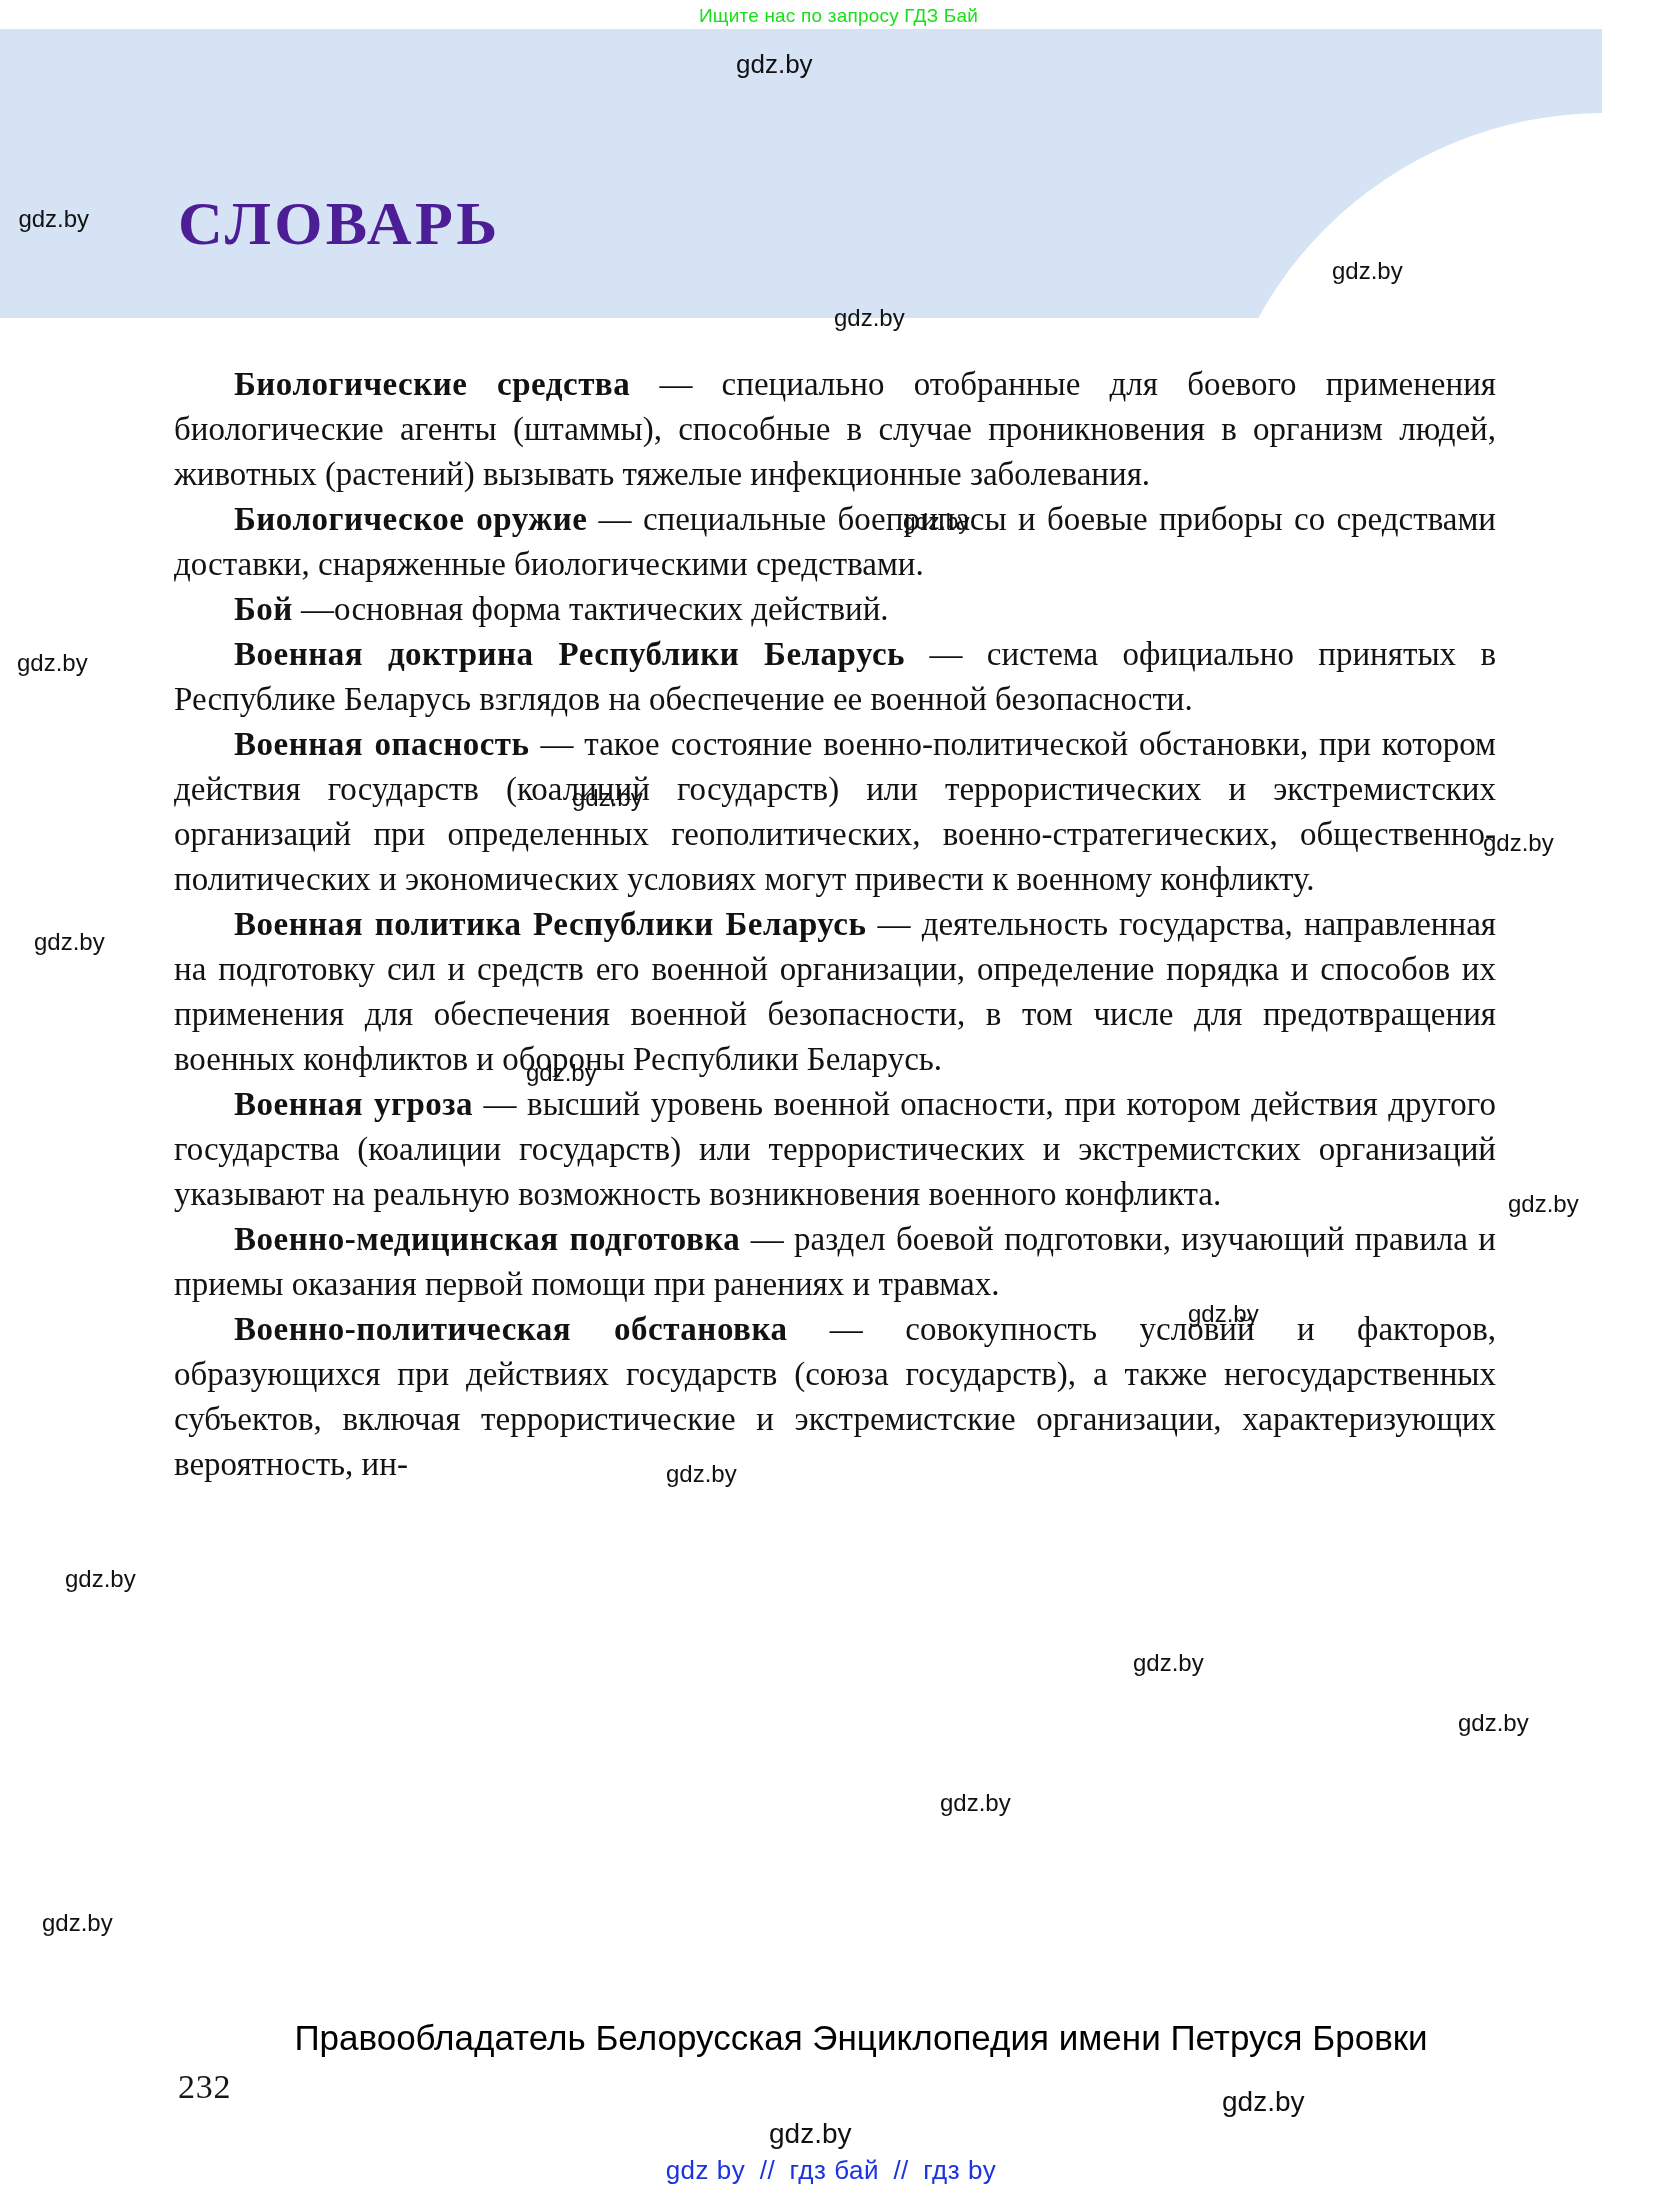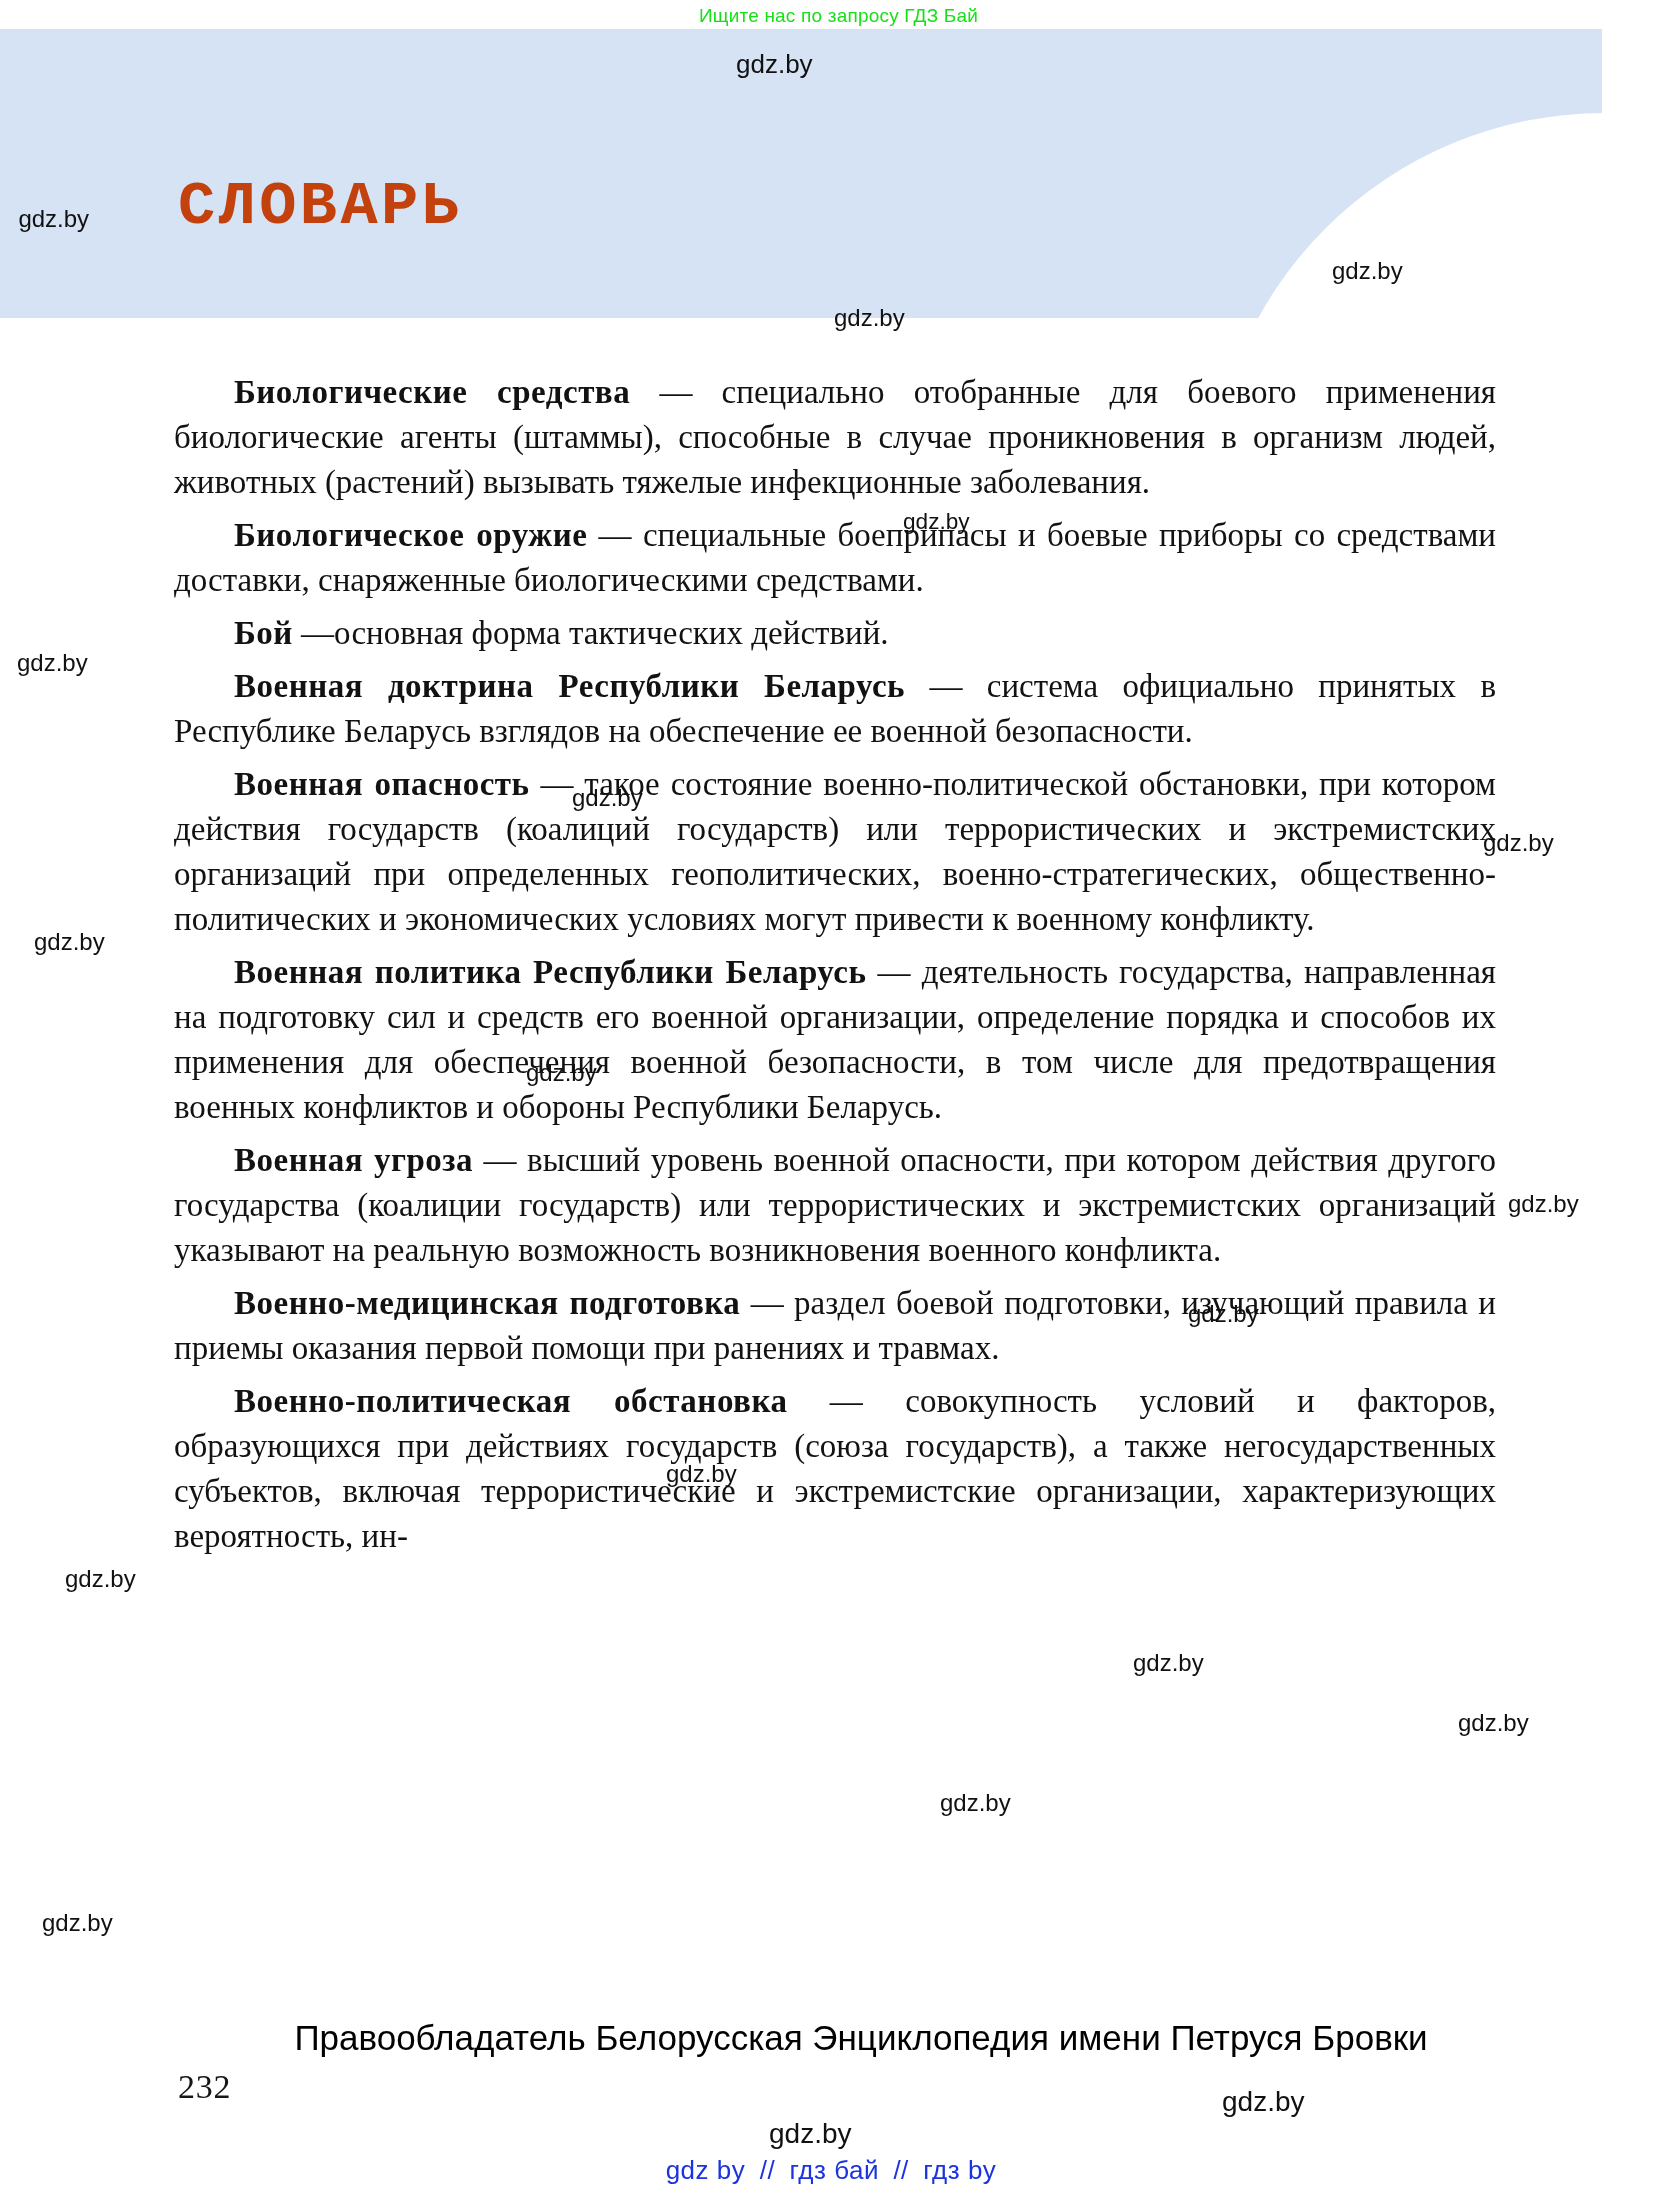--- a/index.html
+++ b/index.html
@@ -61,40 +61,40 @@
     top: 29px;
     width: 60px;
     height: 289px;
     background: #ffffff;
     z-index: 2;
   }
 
   #page-title {
     position: absolute;
     left: 178px;
-    top: 129px;
-    font-family: Liberation Mono, monospace;
+    top: 146px;
+    font-family: Liberation Serif, serif;
     font-weight: bold;
     font-size: 62px;
     letter-spacing: 3.4px;
-    color: #c2410c;
+    color: #4c1d95;
     z-index: 5;
     white-space: nowrap;
   }
 
   
   #article-body {
     position: absolute;
     left: 174px;
     top: 362px;
     width: 1322px;
     z-index: 6;
   }
   .glossary-entry {
-    margin: 8px 0 0 0;
+    margin: 0 0 0 0;
     text-align: justify;
     text-justify: inter-word;
     font-size: 33px;
     line-height: 45px;
     color: #121212;
     text-indent: 60px;
     hyphens: manual;
   }
   .glossary-entry .term {
     font-weight: bold;

